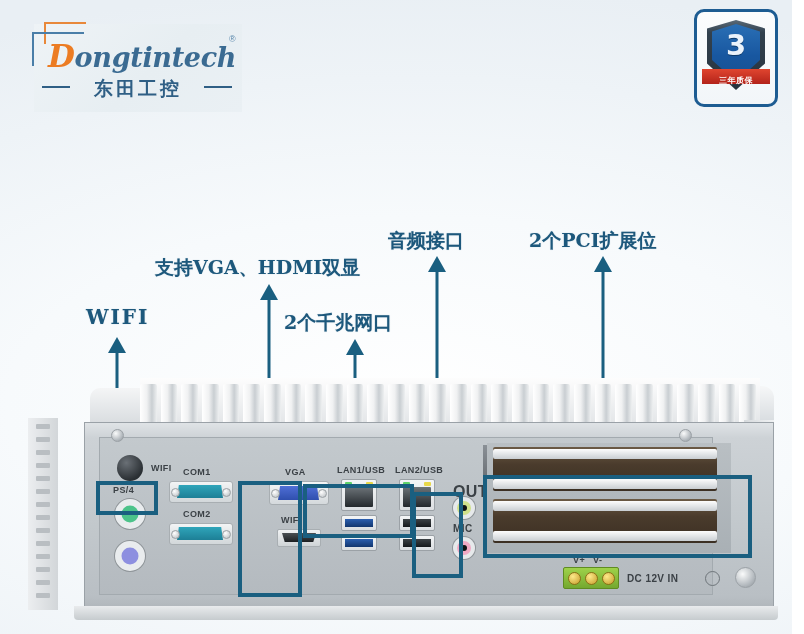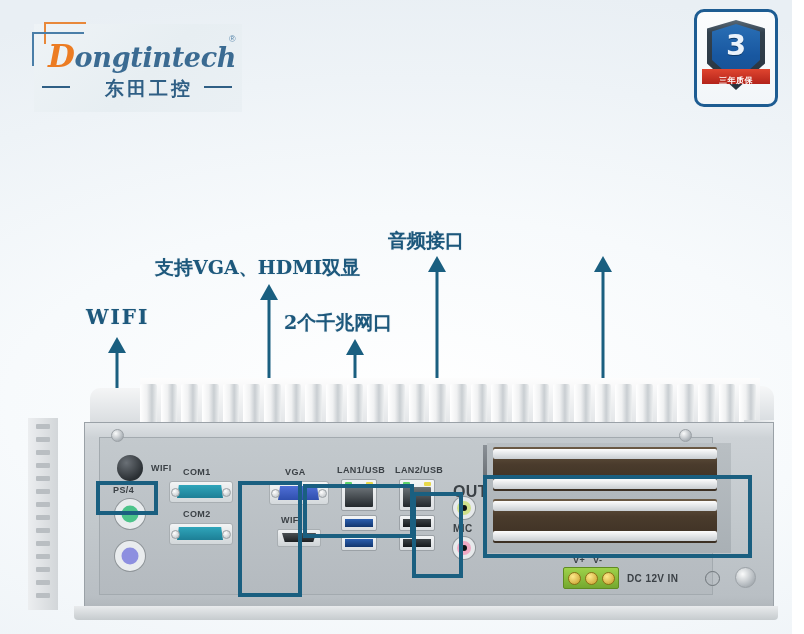--- a/index.html
+++ b/index.html
@@ -32,21 +32,21 @@
     position:absolute;left:32px;top:30px;
     font-family:"DejaVu Serif", serif;
     font-style:italic;font-weight:bold;font-size:27px;
     color:#3b6b92;letter-spacing:-.3px;white-space:nowrap;
   }
   .logo-word .dcap{color:#ec7c23;font-size:31px;}
   .logo-reg{
     position:absolute;left:213px;top:26px;font-size:9px;color:#5c89ad;
   }
   .logo-cn{
-    position:absolute;left:43px;top:68px;width:180px;
+    position:absolute;left:32px;top:68px;width:180px;
     text-align:center;white-space:nowrap;
     font-family:"DejaVu Sans", sans-serif;
     font-weight:bold;font-size:19px;color:#2f5f85;letter-spacing:3px;
   }
   .logo-rule{position:absolute;top:78px;height:2px;background:#2f5f85;}
   .lr-l{left:26px;width:28px;}
   .lr-r{left:188px;width:28px;}
 
   
   #badge{
@@ -327,20 +327,21 @@
     <div class="shield"></div>
     <div class="shield-in"></div>
     <div class="shield-num">3</div>
     <div class="ribbon"><span>三年质保</span></div>
   </div>
 
   <div class="callout-label" style="left:86px;top:305px;font-size:20px;letter-spacing:2px;">WIFI</div>
   <div class="callout-label" style="left:155px;top:255px;font-size:19px;">支持VGA、HDMI双显</div>
   <div class="callout-label" style="left:284px;top:310px;font-size:19px;">2个千兆网口</div>
   <div class="callout-label" style="left:388px;top:228px;font-size:19px;">音频接口</div>
+  <div class="callout-label" style="left:529px;top:228px;font-size:19px;">2个PCI扩展位</div>
 
   <div class="arrow" style="left:106px;top:337px;width:22px;height:148px;">
     <div class="head"></div>
       <div class="shaft" style="top:14px;height:134px;"></div>
   </div>
   <div class="dot" style="left:117px;top:473px;"></div>
 
   <div class="arrow" style="left:258px;top:284px;width:22px;height:200px;">
     <div class="head"></div>
       <div class="shaft" style="top:14px;height:186px;"></div>

